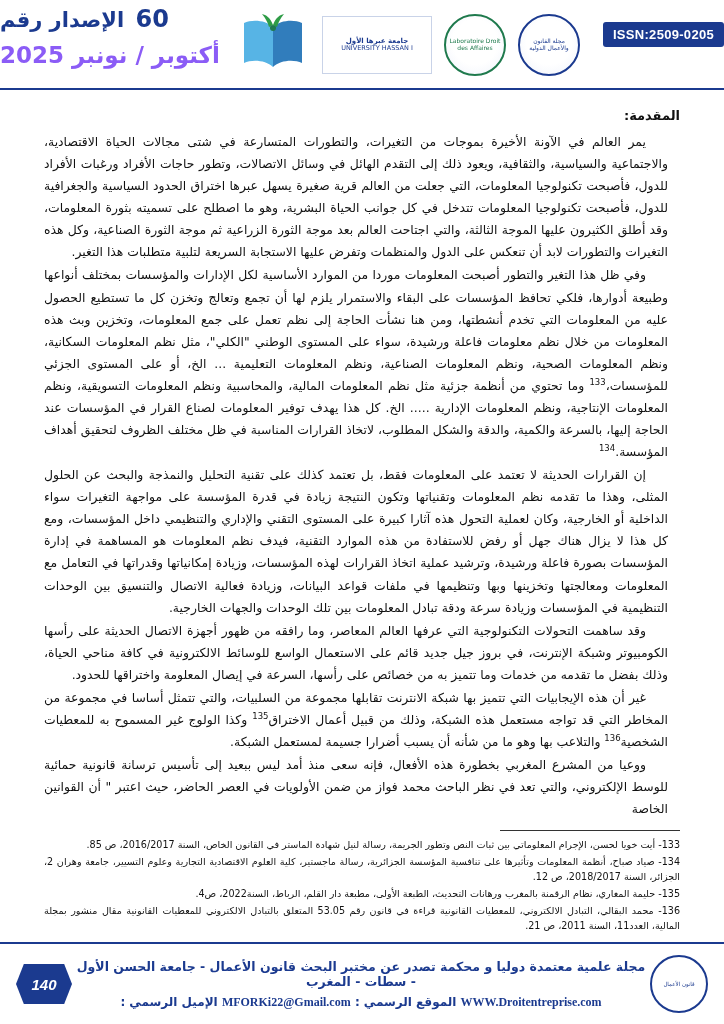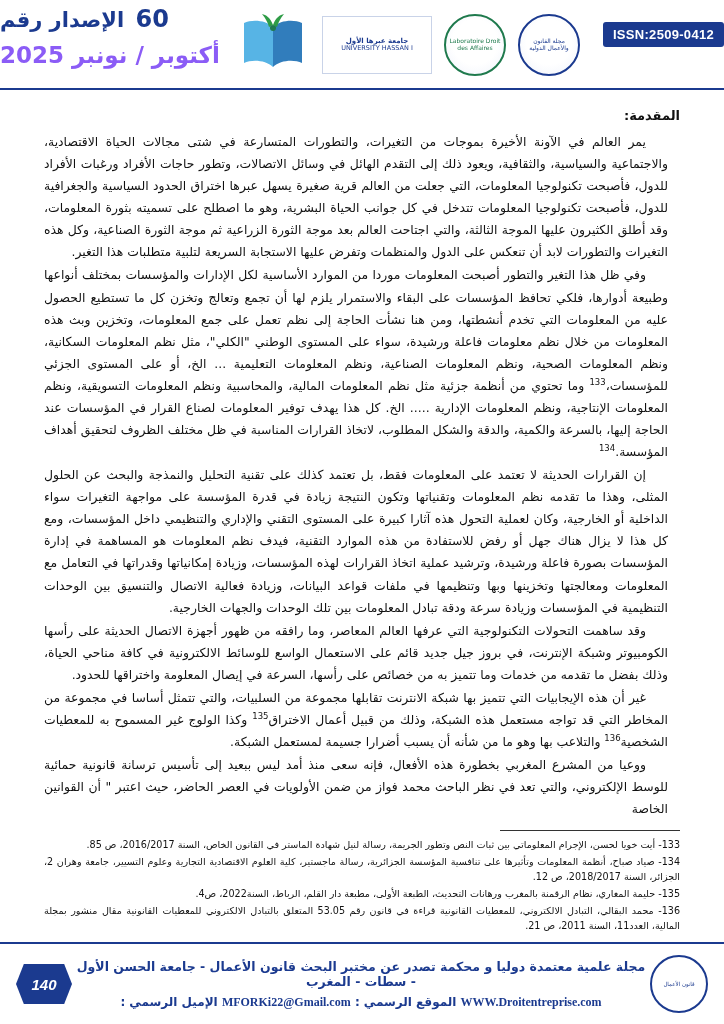--- a/index.html
+++ b/index.html
@@ -252,21 +252,21 @@
     font-weight: bold;
     font-family: "Liberation Sans", sans-serif;
   }
 </style>
 </head>
 <body>
 
 <div class="header">
 
   <div class="header-left">
-    <div class="issn-badge">ISSN:2509-0412</div>
+    <div class="issn-badge">ISSN:2509-0205</div>
   </div>
 
   <div class="header-mid">
     <div class="logo-badge">
       <span>مجلة القانون والأعمال الدولية</span>
     </div>
     <div class="logo-badge green">
       <span>Laboratoire Droit des Affaires</span>
     </div>
     <div class="logo-rect">

